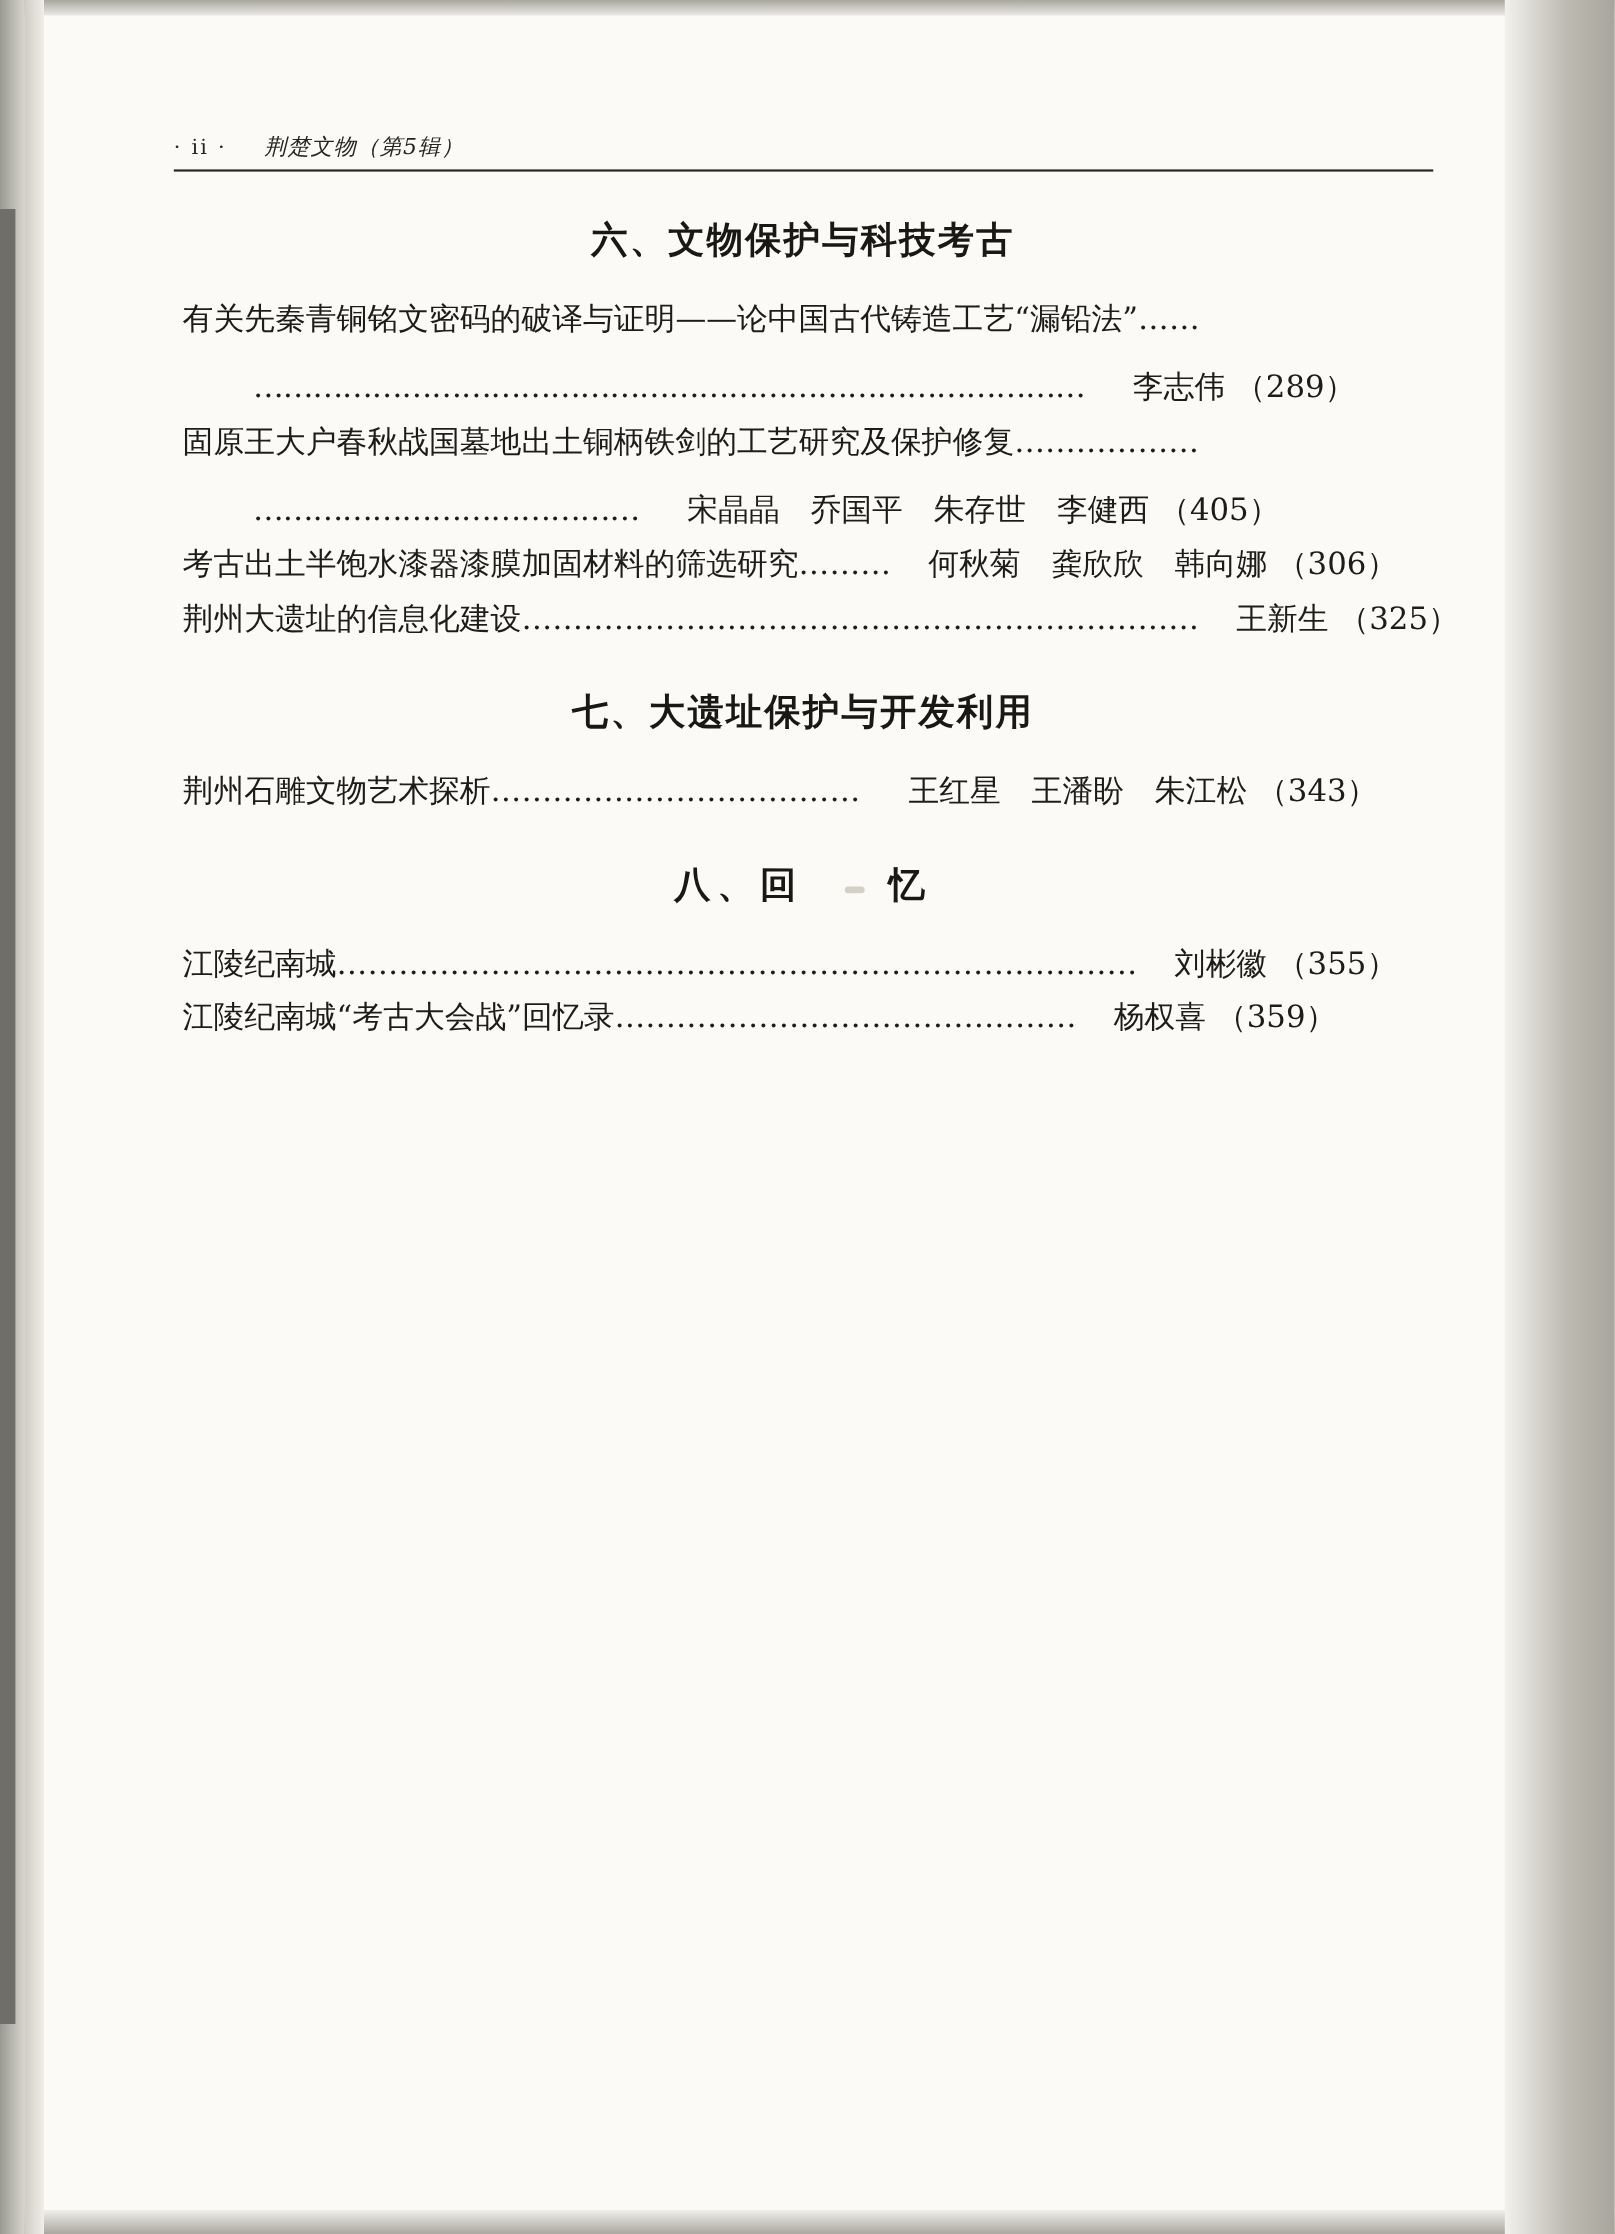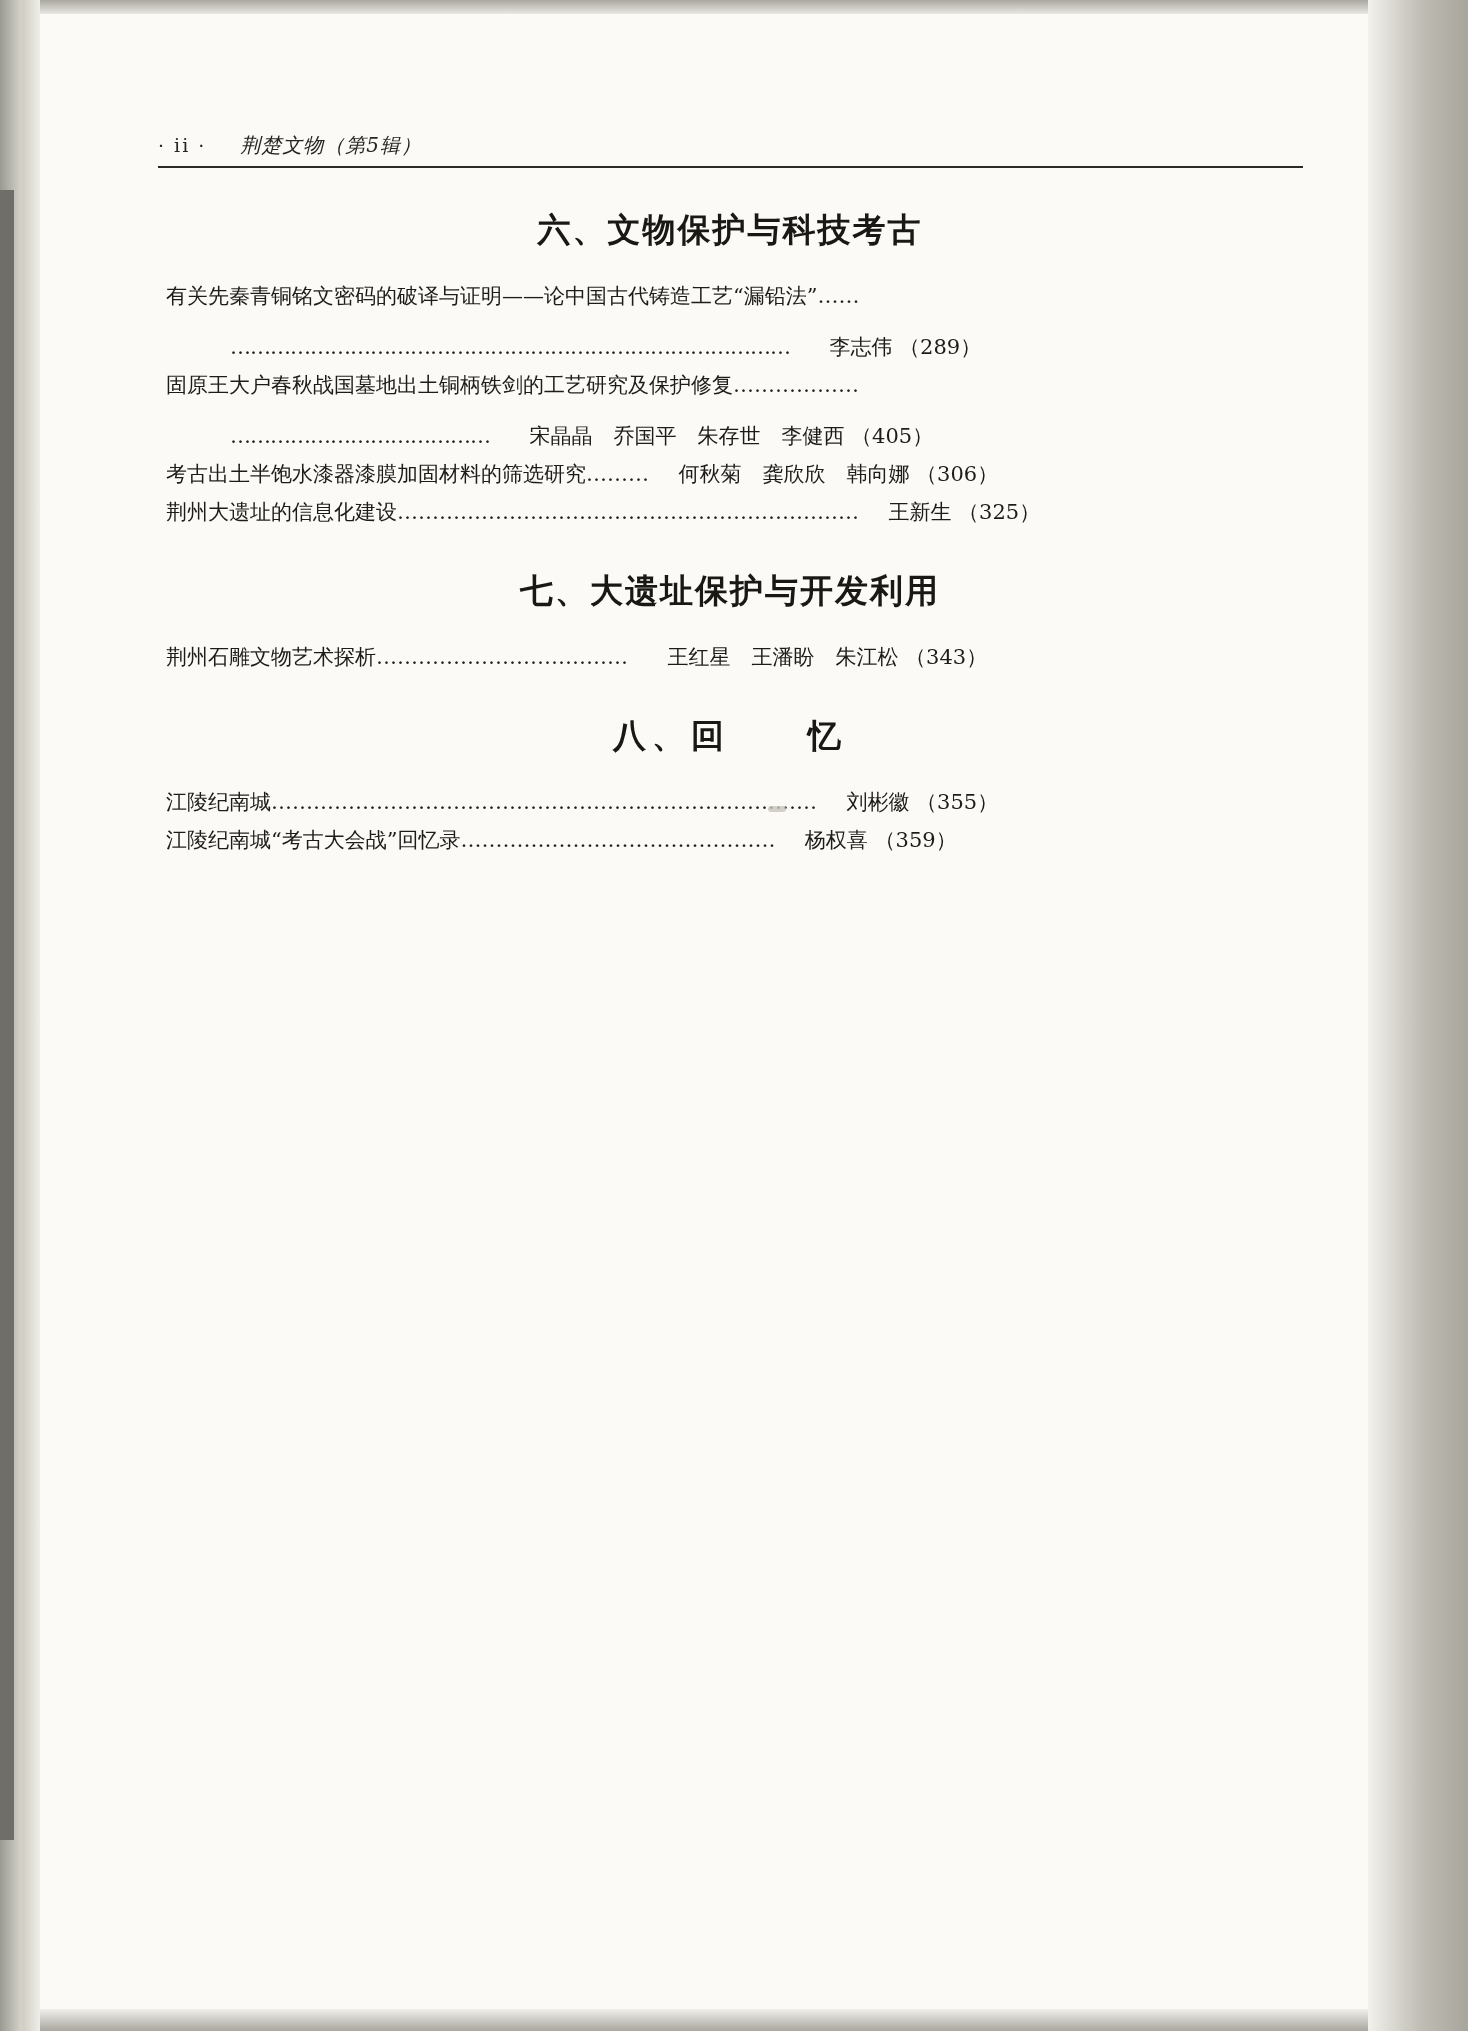--- a/index.html
+++ b/index.html
@@ -56,21 +56,21 @@
     position: absolute;
     left: 40px; top: 14px;
     width: 1330px; height: 1995px;
     background: #fbfaf6;
   }
 
   
   .content {
     position: absolute;
     left: 150px;
-    top: 132px;
+    top: 120px;
     width: 1160px;
   }
 
   .running-head {
     display: flex;
     align-items: baseline;
     font-size: 20px;
     color: #262523;
     letter-spacing: 0.5px;
     padding-left: 8px;
@@ -101,21 +101,21 @@
     color: #191815;
     letter-spacing: 2px;
     margin: 40px 0 26px 0;
     font-family: "DejaVu Sans", "Liberation Sans", sans-serif;
   }
   .section-title.spaced {
     letter-spacing: 6px;
   }
 
   .toc-entry {
-    font-size: 21px;
+    font-size: 28px;
     color: #1d1c1a;
     line-height: 1.62;
     margin-bottom: 4px;
     padding-left: 16px;
   }
   .toc-line {
     display: block;
     white-space: nowrap;
   }
   .toc-line.second {

